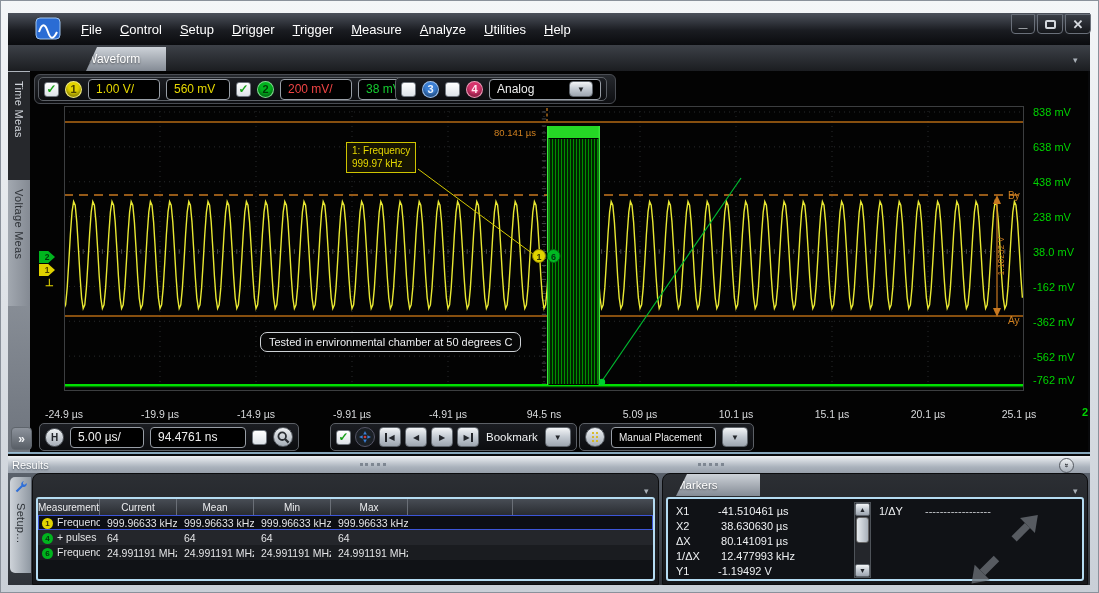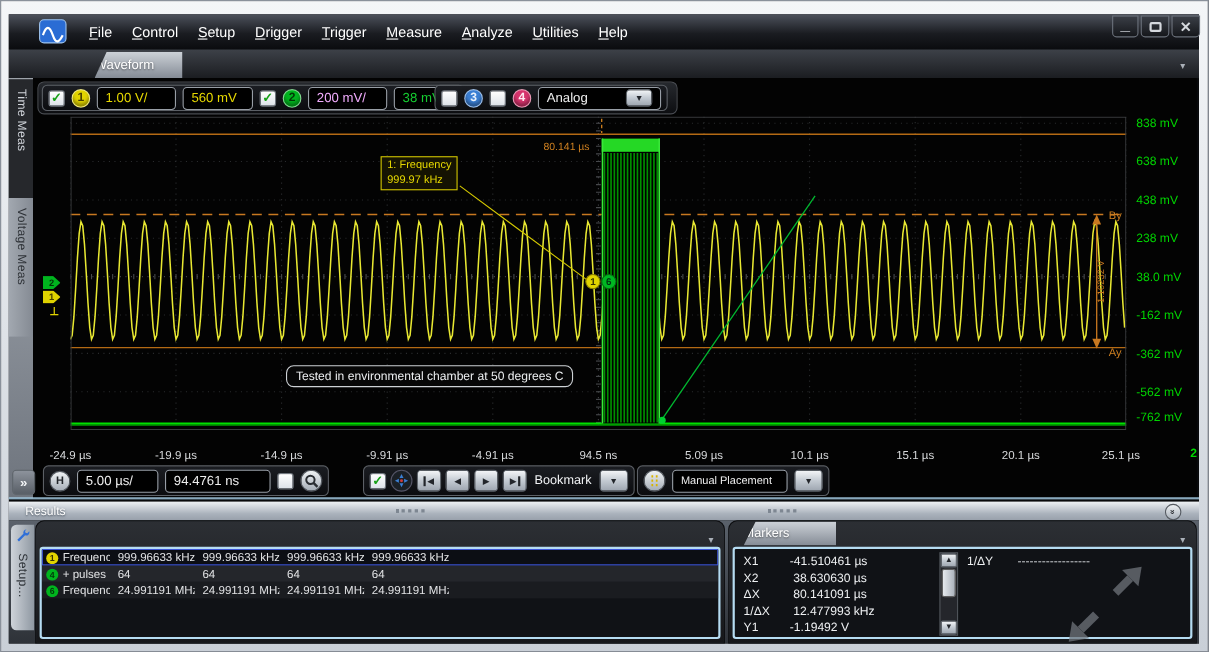--- a/index.html
+++ b/index.html
@@ -105,21 +105,21 @@
       </div>
     <div class="field" style="color:#e6d800;width:64px">
         <span>560 mV</span>
       </div>
     <div class="cb">
         <span>✓</span>
       </div>
     <div class="badge" style="background:#00b41e;color:#003a06">
         <span>2</span>
       </div>
-    <div class="field" style="color:#f0abfc;width:72px">
+    <div class="field" style="color:#ef4444;width:72px">
         <span>200 mV/</span>
       </div>
     <div class="field" style="color:#15cc30;width:58px">
         <span>38 mV</span>
       </div>
   </div>
   <div class="a grp" style="left:394px;top:76px;height:24px">
     <div class="cb"></div>
     <div class="badge" style="background:#3b7fd4;color:#eaf2fc">
         <span>3</span>
@@ -403,39 +403,48 @@
     <div class="field" style="width:105px;font-size:10px">
         <span>Manual Placement</span>
       </div>
     <div class="btn" style="width:26px;height:20px;font-size:8px">
         <span>▼</span>
       </div>
   </div>
   <div class="a" style="left:7px;top:451px;width:1082px;height:2px;background:#a8cfe8;opacity:.8"></div>
 
   <div class="resbar a">
-    <span style="margin-left:15px">Results</span>
+    <span style="margin-left:4px">Results</span>
     <div class="grip a" style="left:352px;top:7px"></div>
     <div class="grip a" style="left:690px;top:7px"></div>
   </div>
   <div class="a circlebtn" style="left:1058px;top:457px;width:15px;height:15px;font-size:8px;font-weight:bold">
       <span class="rot90">»</span>
     </div>
   <div class="resbody a"></div>
 
   <div class="a" style="left:9px;top:476px;width:21px;height:96px;background:linear-gradient(90deg,#ced3d9,#8f98a2);border-radius:5px 0 0 5px;display:flex;flex-direction:column;align-items:center;padding-top:3px">
     <svg width="14" height="14" viewBox="0 0 16 16">
       <path d="M11.5 1.5a3.3 3.3 0 0 0-3.1 4.4L2 12.3 3.7 14l6.4-6.4a3.3 3.3 0 0 0 4.3-4.2l-2 2-1.9-.5-.5-1.9z" fill="#2f6fd8"></path>
     </svg>
     <span class="vtab" style="color:#2e3338;height:74px">Setup...</span>
   </div>
 
   <div class="a panel" style="left:31px;top:472px;width:627px;height:112px"></div>
   <div class="a caret" style="left:643px;top:485px">▾</div>
   <div class="a bluebox" style="left:35px;top:496px;width:619px;height:84px">
+    <div class="hrow">
+      <div class="hcell" style="width:62px">Measurement</div>
+      <div class="hcell" style="width:77px">Current</div>
+      <div class="hcell" style="width:77px">Mean</div>
+      <div class="hcell" style="width:77px">Min</div>
+      <div class="hcell" style="width:77px">Max</div>
+      <div class="hcell" style="width:105px"></div>
+      <div style="flex:1"></div>
+    </div>
     <div class="trow" style="background:#0c0e14;outline:1px solid #3c55d8;outline-offset:-1px">
       <div class="tcell" style="width:62px;padding-left:2px"><span class="rbadge" style="background:#e2d400;color:#3a3400">1</span><span>Frequency</span></div>
       <div class="tcell" style="width:77px">999.96633 kHz</div>
       <div class="tcell" style="width:77px">999.96633 kHz</div>
       <div class="tcell" style="width:77px">999.96633 kHz</div>
       <div class="tcell" style="width:77px">999.96633 kHz</div>
     </div>
     <div class="trow" style="background:#24262b">
       <div class="tcell" style="width:62px;padding-left:2px"><span class="rbadge" style="background:#00b41e;color:#00380a">4</span><span>+ pulses</span></div>
       <div class="tcell" style="width:77px">64</div>

